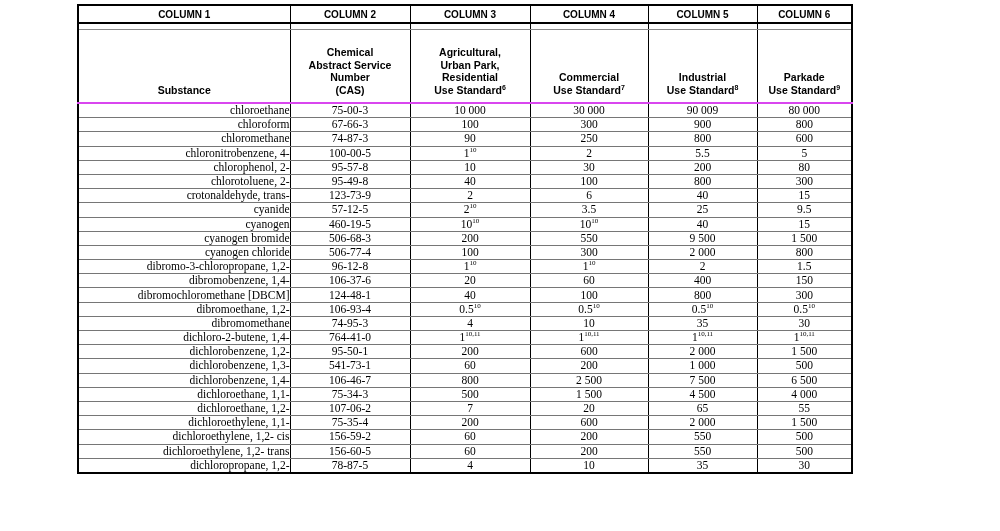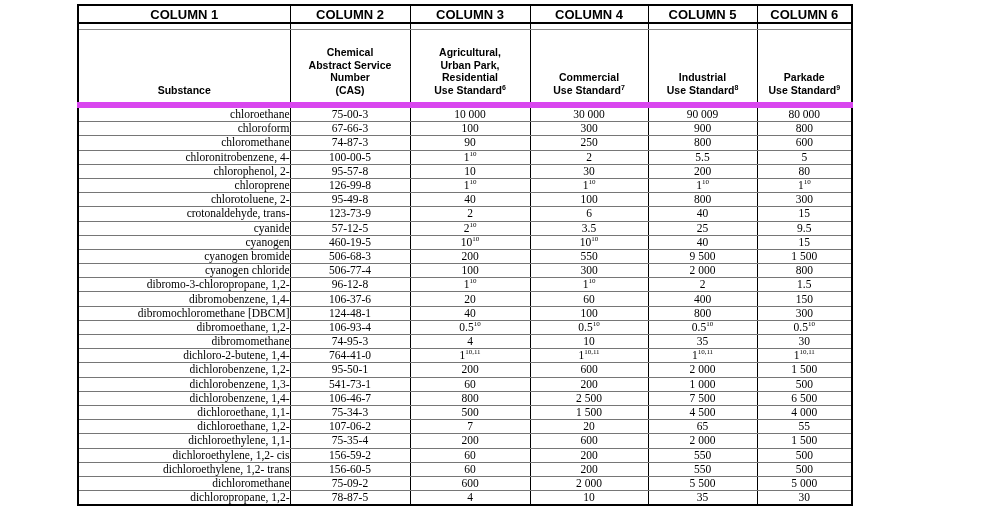--- a/index.html
+++ b/index.html
@@ -28,42 +28,42 @@
     border-right: 1px solid #000000;
     padding: 0;
     color: #000000;
     overflow: hidden;
     white-space: nowrap;
   }
   
   tr.col-row th {
     font-family: "Liberation Sans", sans-serif;
     font-weight: bold;
-    font-size: 13px;
+    font-size: 10px;
     height: 16px;
     text-align: center;
     vertical-align: middle;
     border-bottom: 2px solid #000000;
   }
   
   tr.gap-row td {
     height: 5px;
     border-bottom: 1px solid #8a8a8a;
   }
   
   tr.sub-row th {
     font-family: "Liberation Sans", sans-serif;
     font-weight: bold;
     font-size: 10.5px;
     line-height: 12.5px;
     height: 66px;
     text-align: center;
     vertical-align: bottom;
     padding-bottom: 6px;
-    border-bottom: 6px solid #d946ef;
+    border-bottom: 2px solid #d946ef;
     white-space: normal;
   }
   tr.sub-row th sup {
     font-size: 7px;
     line-height: 0;
   }
   
   tbody.data td {
     font-family: "Liberation Serif", serif;
     font-size: 11.5px;
@@ -157,28 +157,20 @@
         </tr>
         <tr>
           <td class="substance">chlorophenol, 2-</td>
           <td>95-57-8</td>
           <td>10</td>
           <td>30</td>
           <td>200</td>
           <td>80</td>
         </tr>
         <tr>
-          <td class="substance">chloroprene</td>
-          <td>126-99-8</td>
-          <td>1<sup>10</sup></td>
-          <td>1<sup>10</sup></td>
-          <td>1<sup>10</sup></td>
-          <td>1<sup>10</sup></td>
-        </tr>
-        <tr>
           <td class="substance">chlorotoluene, 2-</td>
           <td>95-49-8</td>
           <td>40</td>
           <td>100</td>
           <td>800</td>
           <td>300</td>
         </tr>
         <tr>
           <td class="substance">crotonaldehyde, trans-</td>
           <td>123-73-9</td>
@@ -325,28 +317,20 @@
         </tr>
         <tr>
           <td class="substance">dichloroethylene, 1,2- trans</td>
           <td>156-60-5</td>
           <td>60</td>
           <td>200</td>
           <td>550</td>
           <td>500</td>
         </tr>
         <tr>
-          <td class="substance">dichloromethane</td>
-          <td>75-09-2</td>
-          <td>600</td>
-          <td>2 000</td>
-          <td>5 500</td>
-          <td>5 000</td>
-        </tr>
-        <tr>
           <td class="substance">dichloropropane, 1,2-</td>
           <td>78-87-5</td>
           <td>4</td>
           <td>10</td>
           <td>35</td>
           <td>30</td>
         </tr>
       </tbody>
   </table>
 </div>

